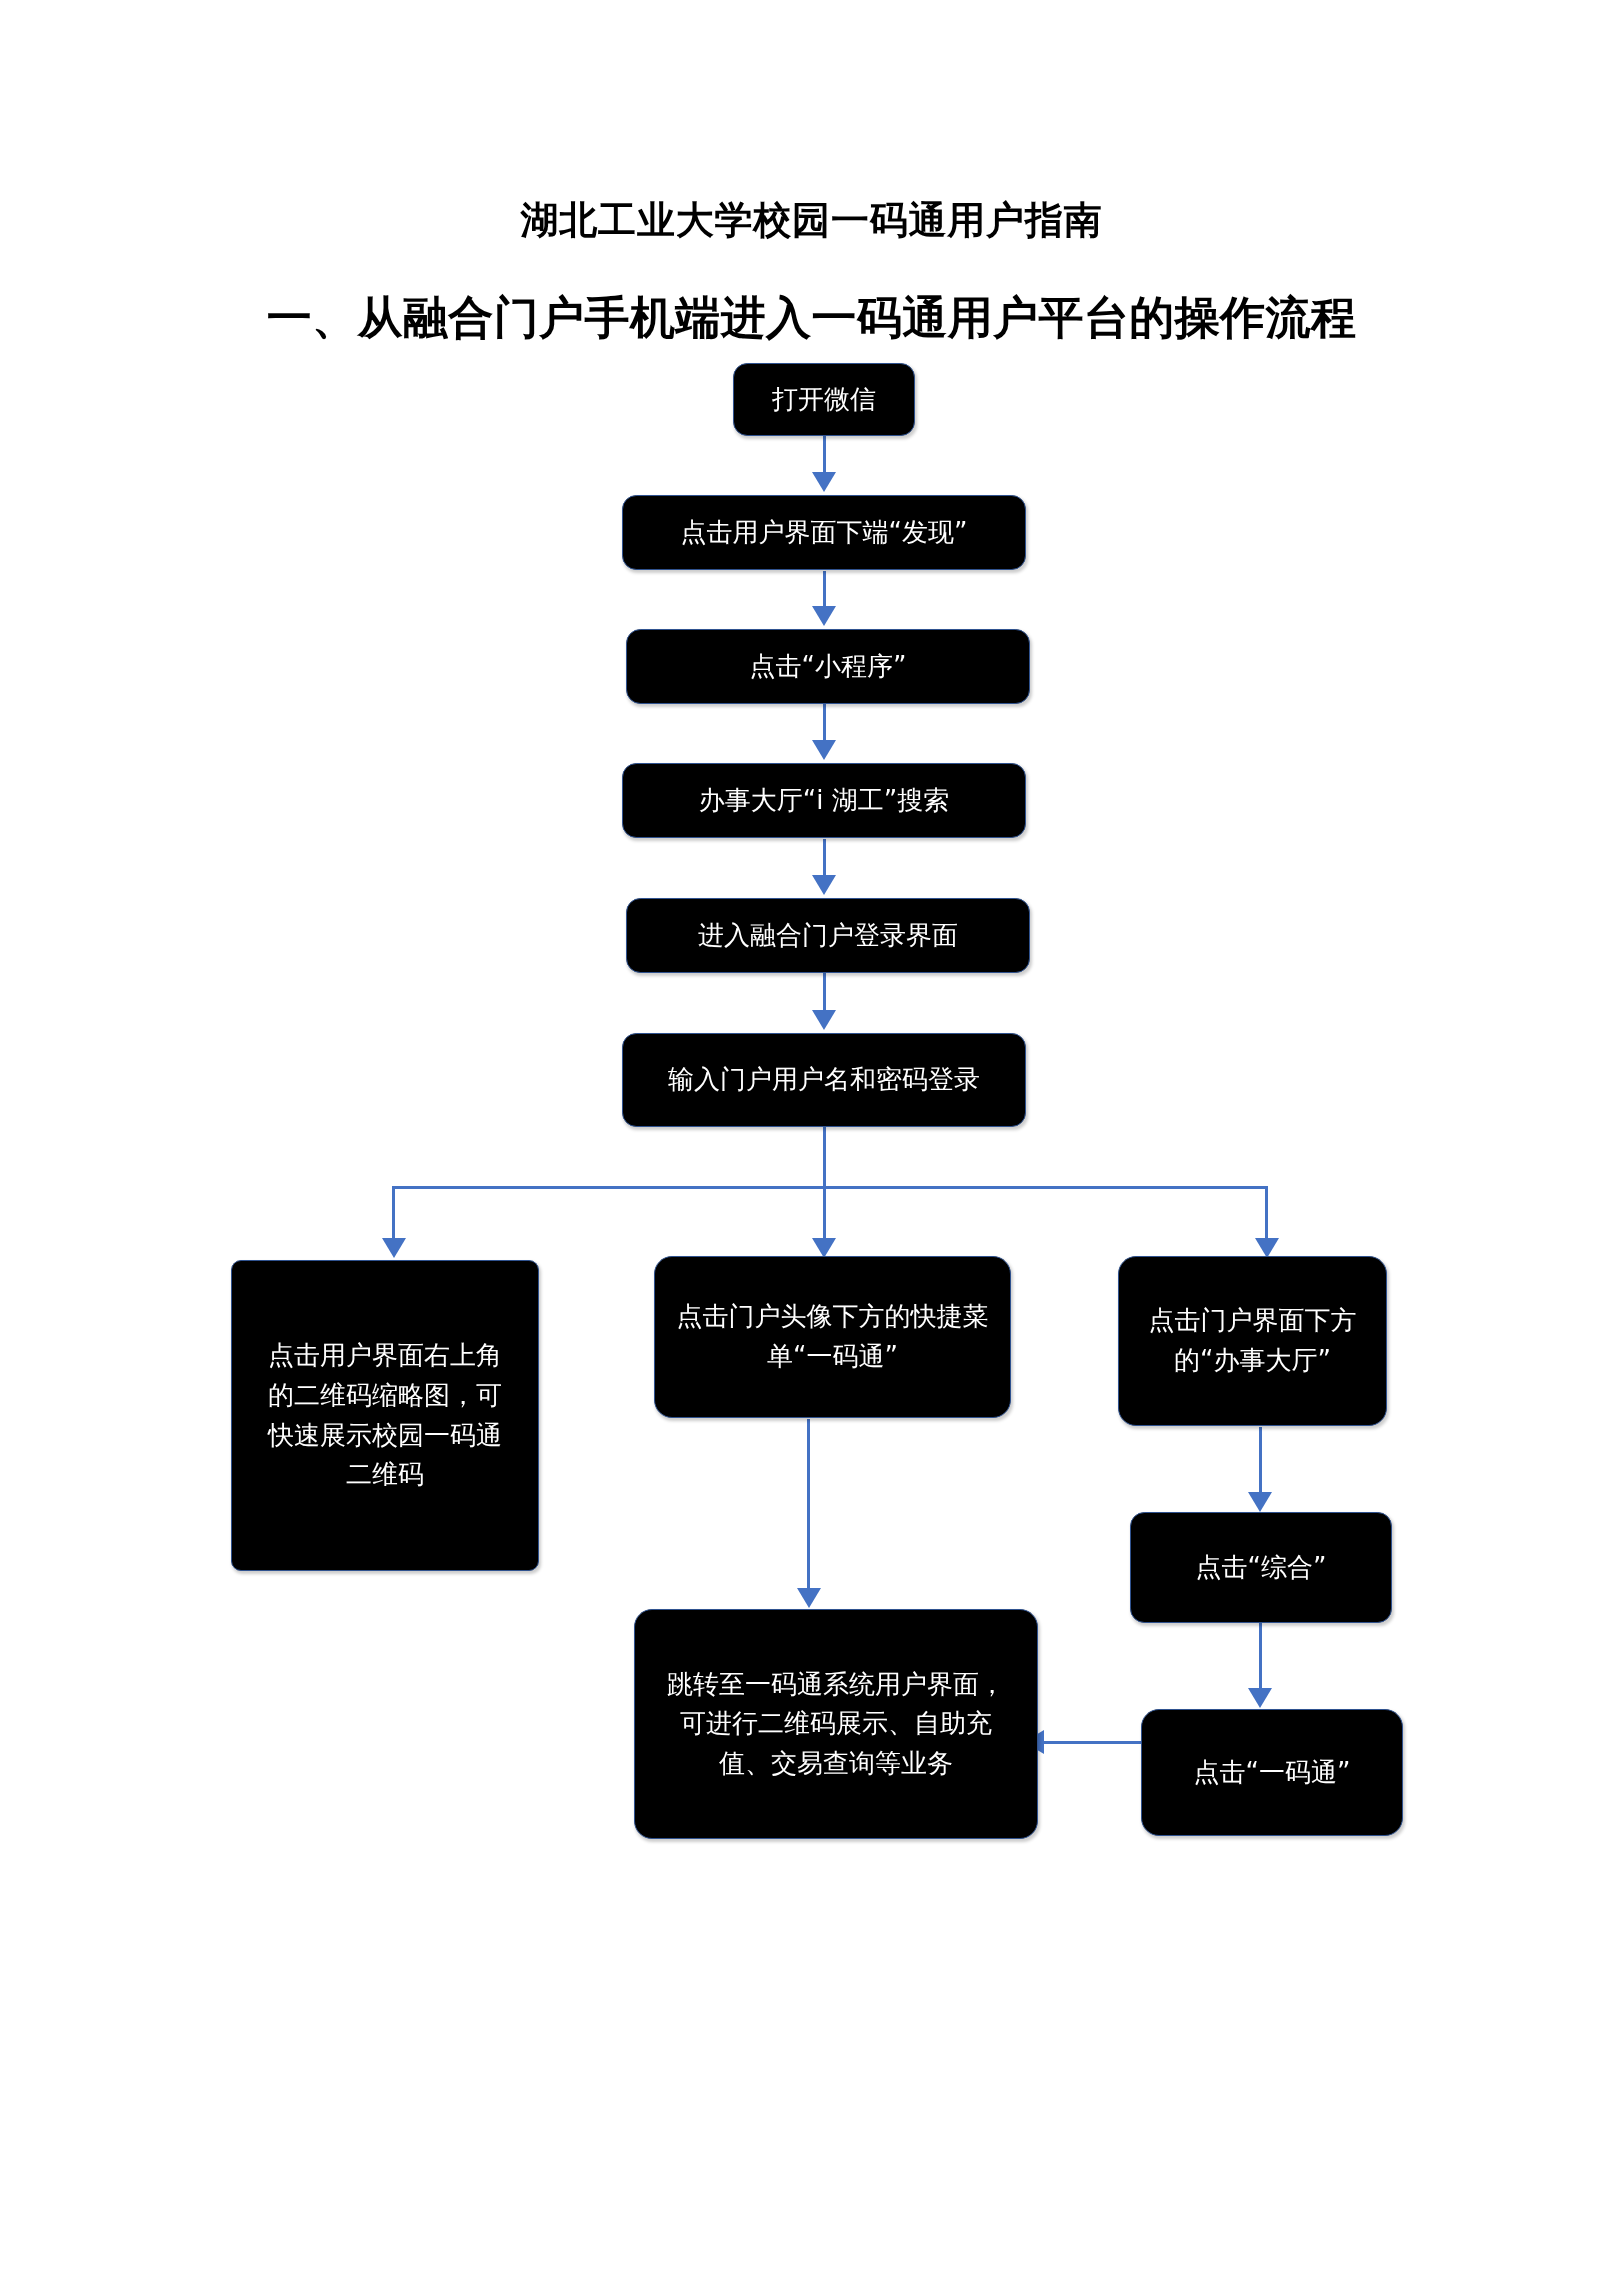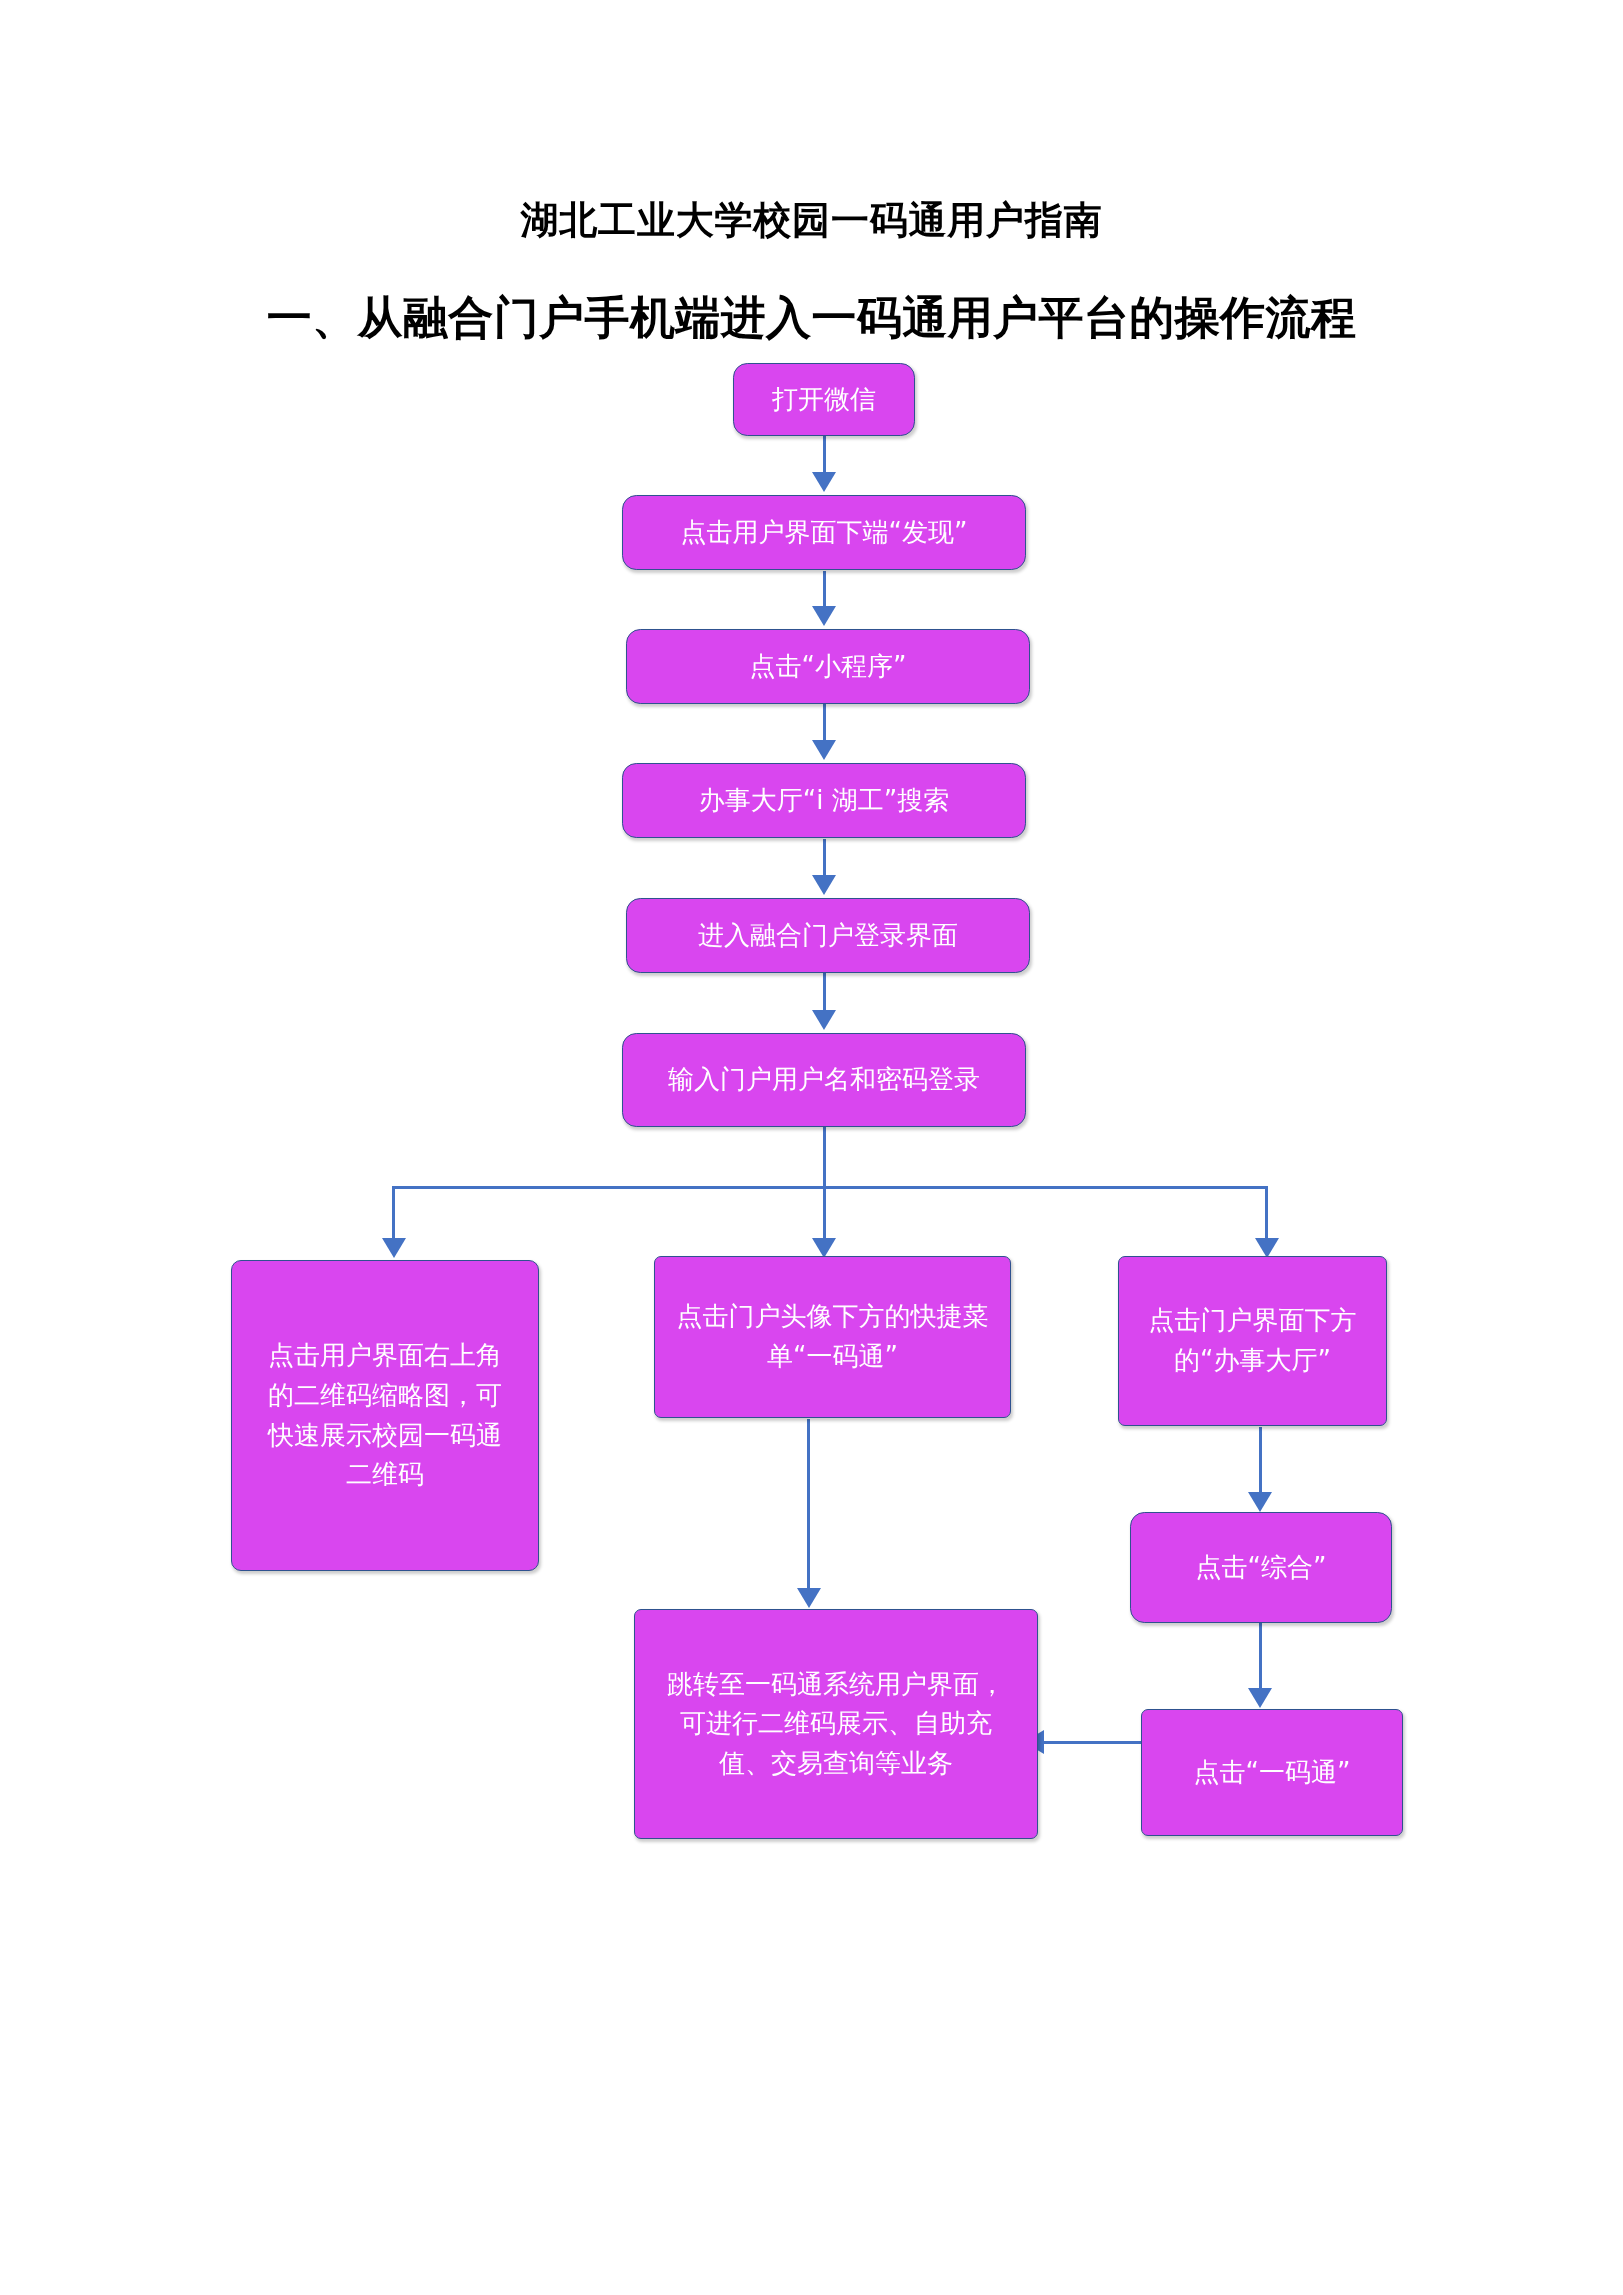--- a/index.html
+++ b/index.html
@@ -43,35 +43,35 @@
     font-weight: 700;
     color: #000000;
     letter-spacing: 0.4px;
     line-height: 1.1;
   }
 
   
   .node {
     position: absolute;
     box-sizing: border-box;
-    background: #d946ef;
+    background: #000000;
     border: 1.6px solid #2F528F;
     color: #ffffff;
     display: flex;
     align-items: center;
     justify-content: center;
     text-align: center;
     font-size: 26px;
     line-height: 1.52;
     padding: 4.8px 11px;
     box-shadow: 1.6px 2.4px 3.2px rgba(0,0,0,0.20);
   }
   .node .txt { display: block; width: 100%; }
   .r-small  { border-radius: 14.3px; }
-  .r-med    { border-radius: 7px; }
+  .r-med    { border-radius: 18px; }
   .r-large  { border-radius: 36px; }
 
   
   .vline, .hline {
     position: absolute;
     background: #4472C4;
   }
   .vline { width: 3.2px; }
   .hline { height: 3.2px; }
 

